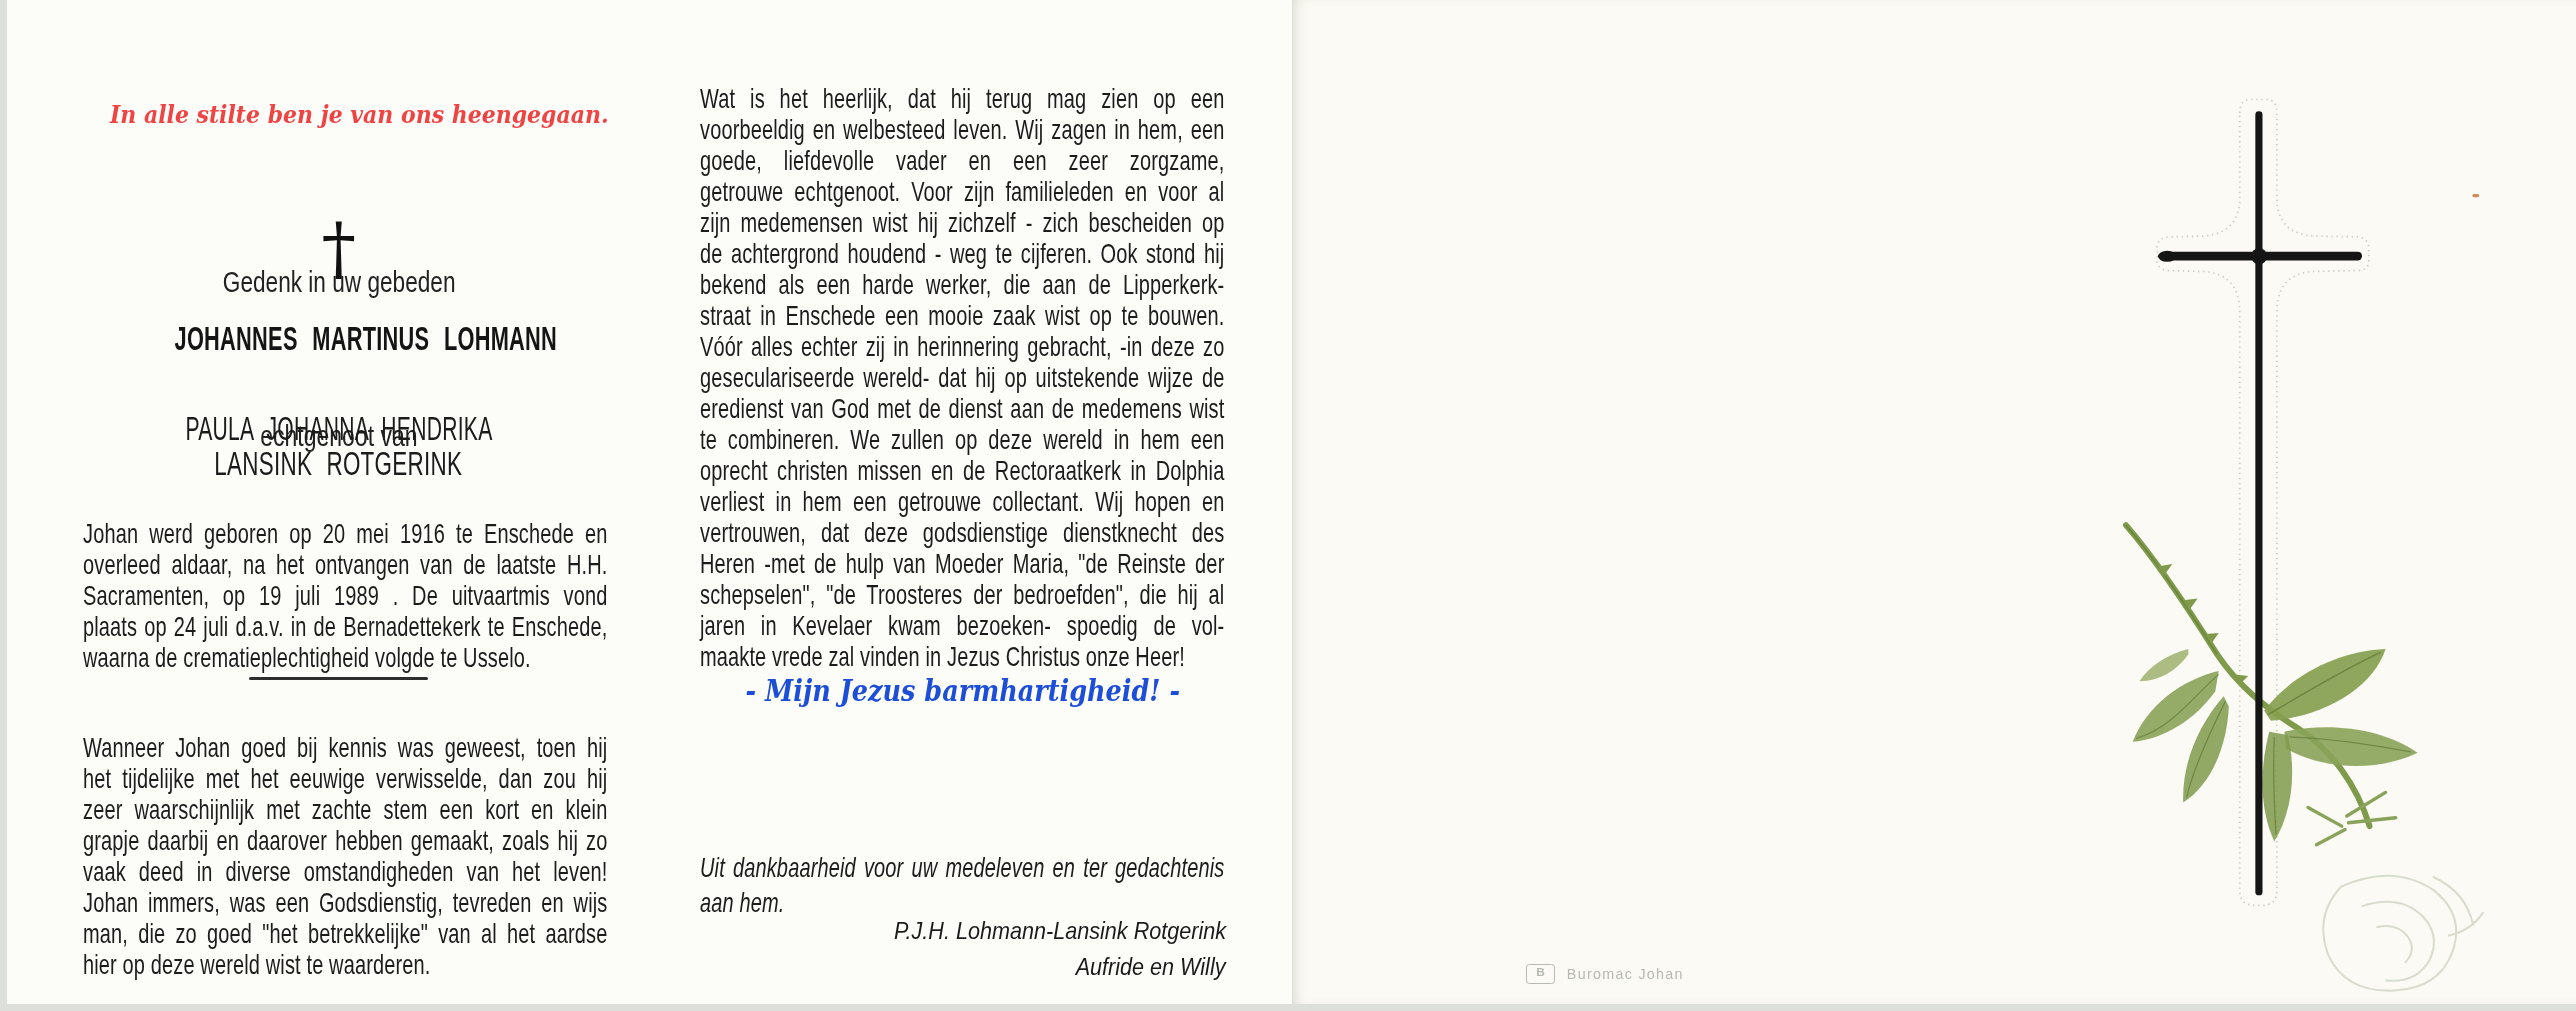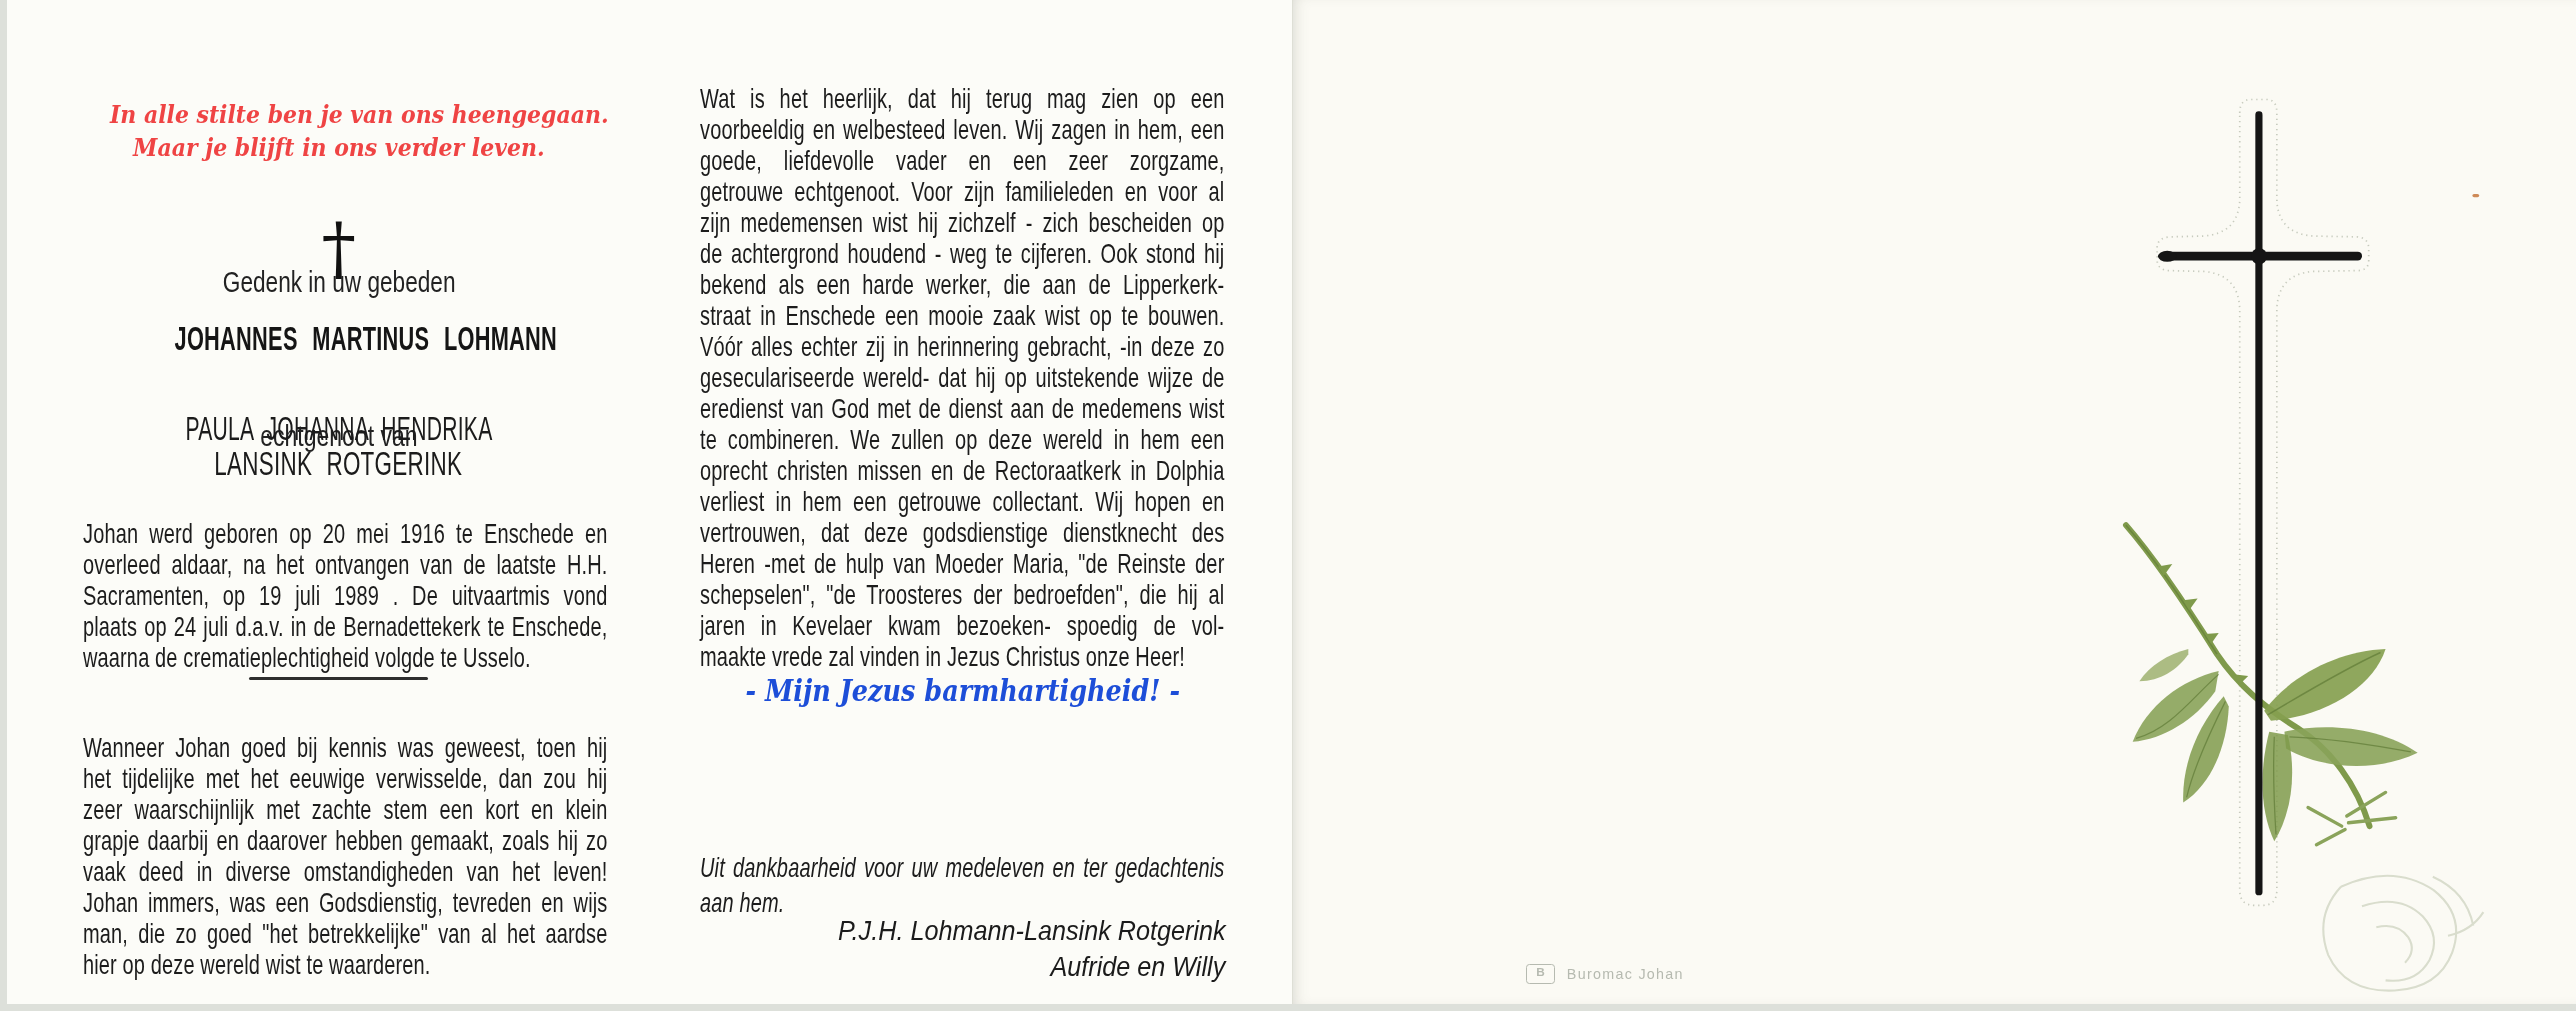--- a/index.html
+++ b/index.html
@@ -39,40 +39,37 @@
     text-align:justify;text-align-last:justify;white-space:normal;
     letter-spacing:0.2px;color:#1c1c1c;
   }
   .jline.last{text-align-last:left;}
   .divider{height:2.5px;background:#2e2e2e;border-radius:1.7px;}
   .prayer{
     font-family:"DejaVu Serif",serif;font-style:italic;font-weight:600;
     font-size:29px;color:#1d4ed8;
   }
   .closing .jline{font-style:italic;font-size:28px;line-height:35px;height:35px;}
-  .sig{font-style:italic;font-size:28px;line-height:36px;text-align:right;color:#1b1b1b;}
+  .sig{font-style:italic;font-size:24px;line-height:36px;text-align:right;color:#1b1b1b;}
   .sig .c{transform-origin:100% 0;transform:scaleX(.9);}
   .printer-mark{display:flex;align-items:center;gap:11.8px;color:#b6bab0;}
   .printer-logo{
     width:27px;height:17.7px;border:1.7px solid #b6bab0;border-radius:3.4px;
     font-size:11.8px;font-weight:bold;line-height:14.3px;text-align:center;color:#b6bab0;
   }
   .printer-text{font-size:14.3px;letter-spacing:1.3px;}
   .speck{position:absolute;border-radius:3px;}
 </style>
 </head>
 <body>
 
 <div class="page page-left">
 
   <div class="abs center-block quote" style="top:98px;">
     <span class="c sx88">In alle stilte ben je van ons heengegaan.</span>
-  </div>
-  <div class="abs center-block quote" style="top:131px;">
-    <span class="c sx88">Maar je blijft in ons verder leven.</span>
   </div>
 
   <div class="abs center-block dagger" style="top:212px;">
     <span class="c">†</span>
   </div>
 
   <div class="abs center-block intro-line" style="top:266px;">
     <span class="c sx78">Gedenk in uw gebeden</span>
   </div>
 

